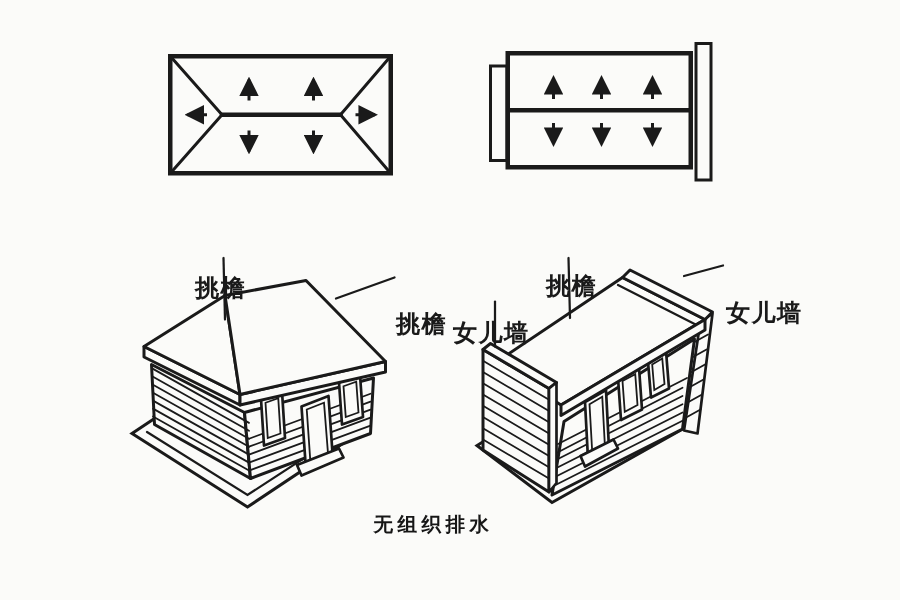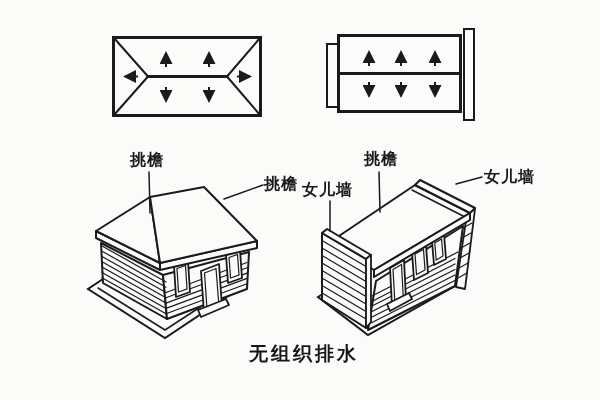--- a/index.html
+++ b/index.html
@@ -12,26 +12,27 @@
   }
   #art{position:absolute;left:0;top:0;}
   .lbl{
     position:absolute;
     color:#1a1a1a;
     font-weight:bold;
     font-size:16px;
     line-height:1;
     letter-spacing:1px;
     white-space:nowrap;
+    margin-top:32px;
   }
   .caption{
     position:absolute;
     color:#161616;
     font-weight:bold;
-    font-size:19px;
+    font-size:13px;
     letter-spacing:3px;
     white-space:nowrap;
   }
   .s3{stroke:#1a1a1a;stroke-width:3;fill:none;stroke-linecap:square;}
   .s2{stroke:#1a1a1a;stroke-width:2;fill:none;stroke-linecap:round;}
   .s15{stroke:#1a1a1a;stroke-width:1.5;fill:none;stroke-linecap:round;}
   .s1{stroke:#1a1a1a;stroke-width:1.2;fill:none;stroke-linecap:round;}
   .wq{stroke:#1a1a1a;stroke-width:2;fill:#fbfbf9;stroke-linejoin:round;}
   .wq18{stroke:#1a1a1a;stroke-width:1.8;fill:#fbfbf9;stroke-linejoin:round;}
   .arrow{stroke:#1a1a1a;stroke-width:2;fill:none;}

